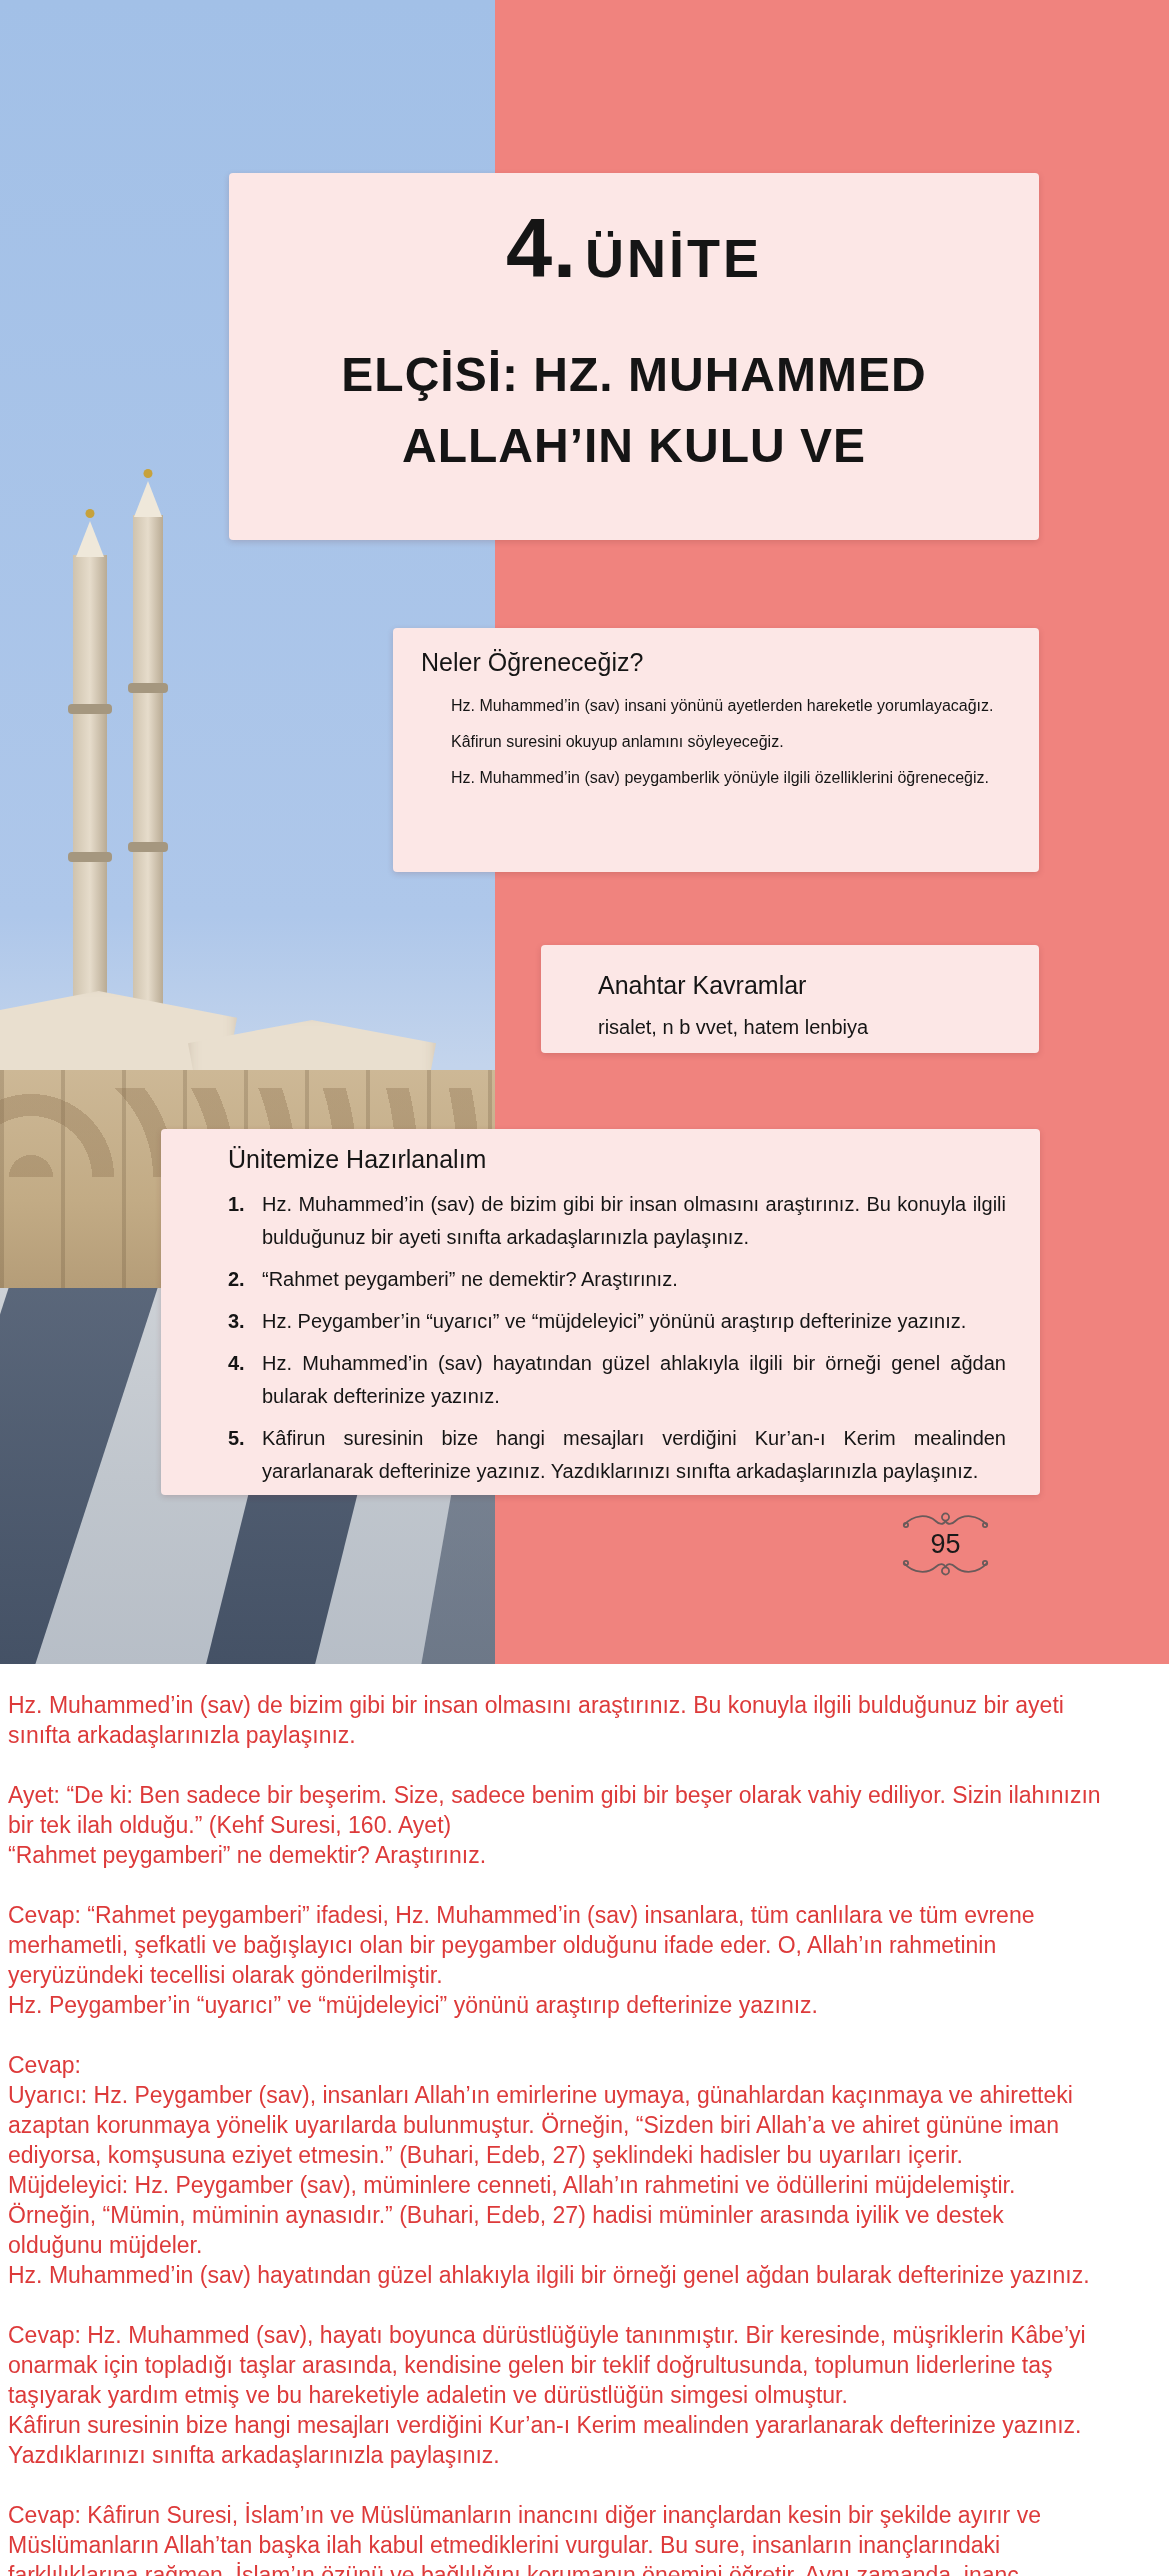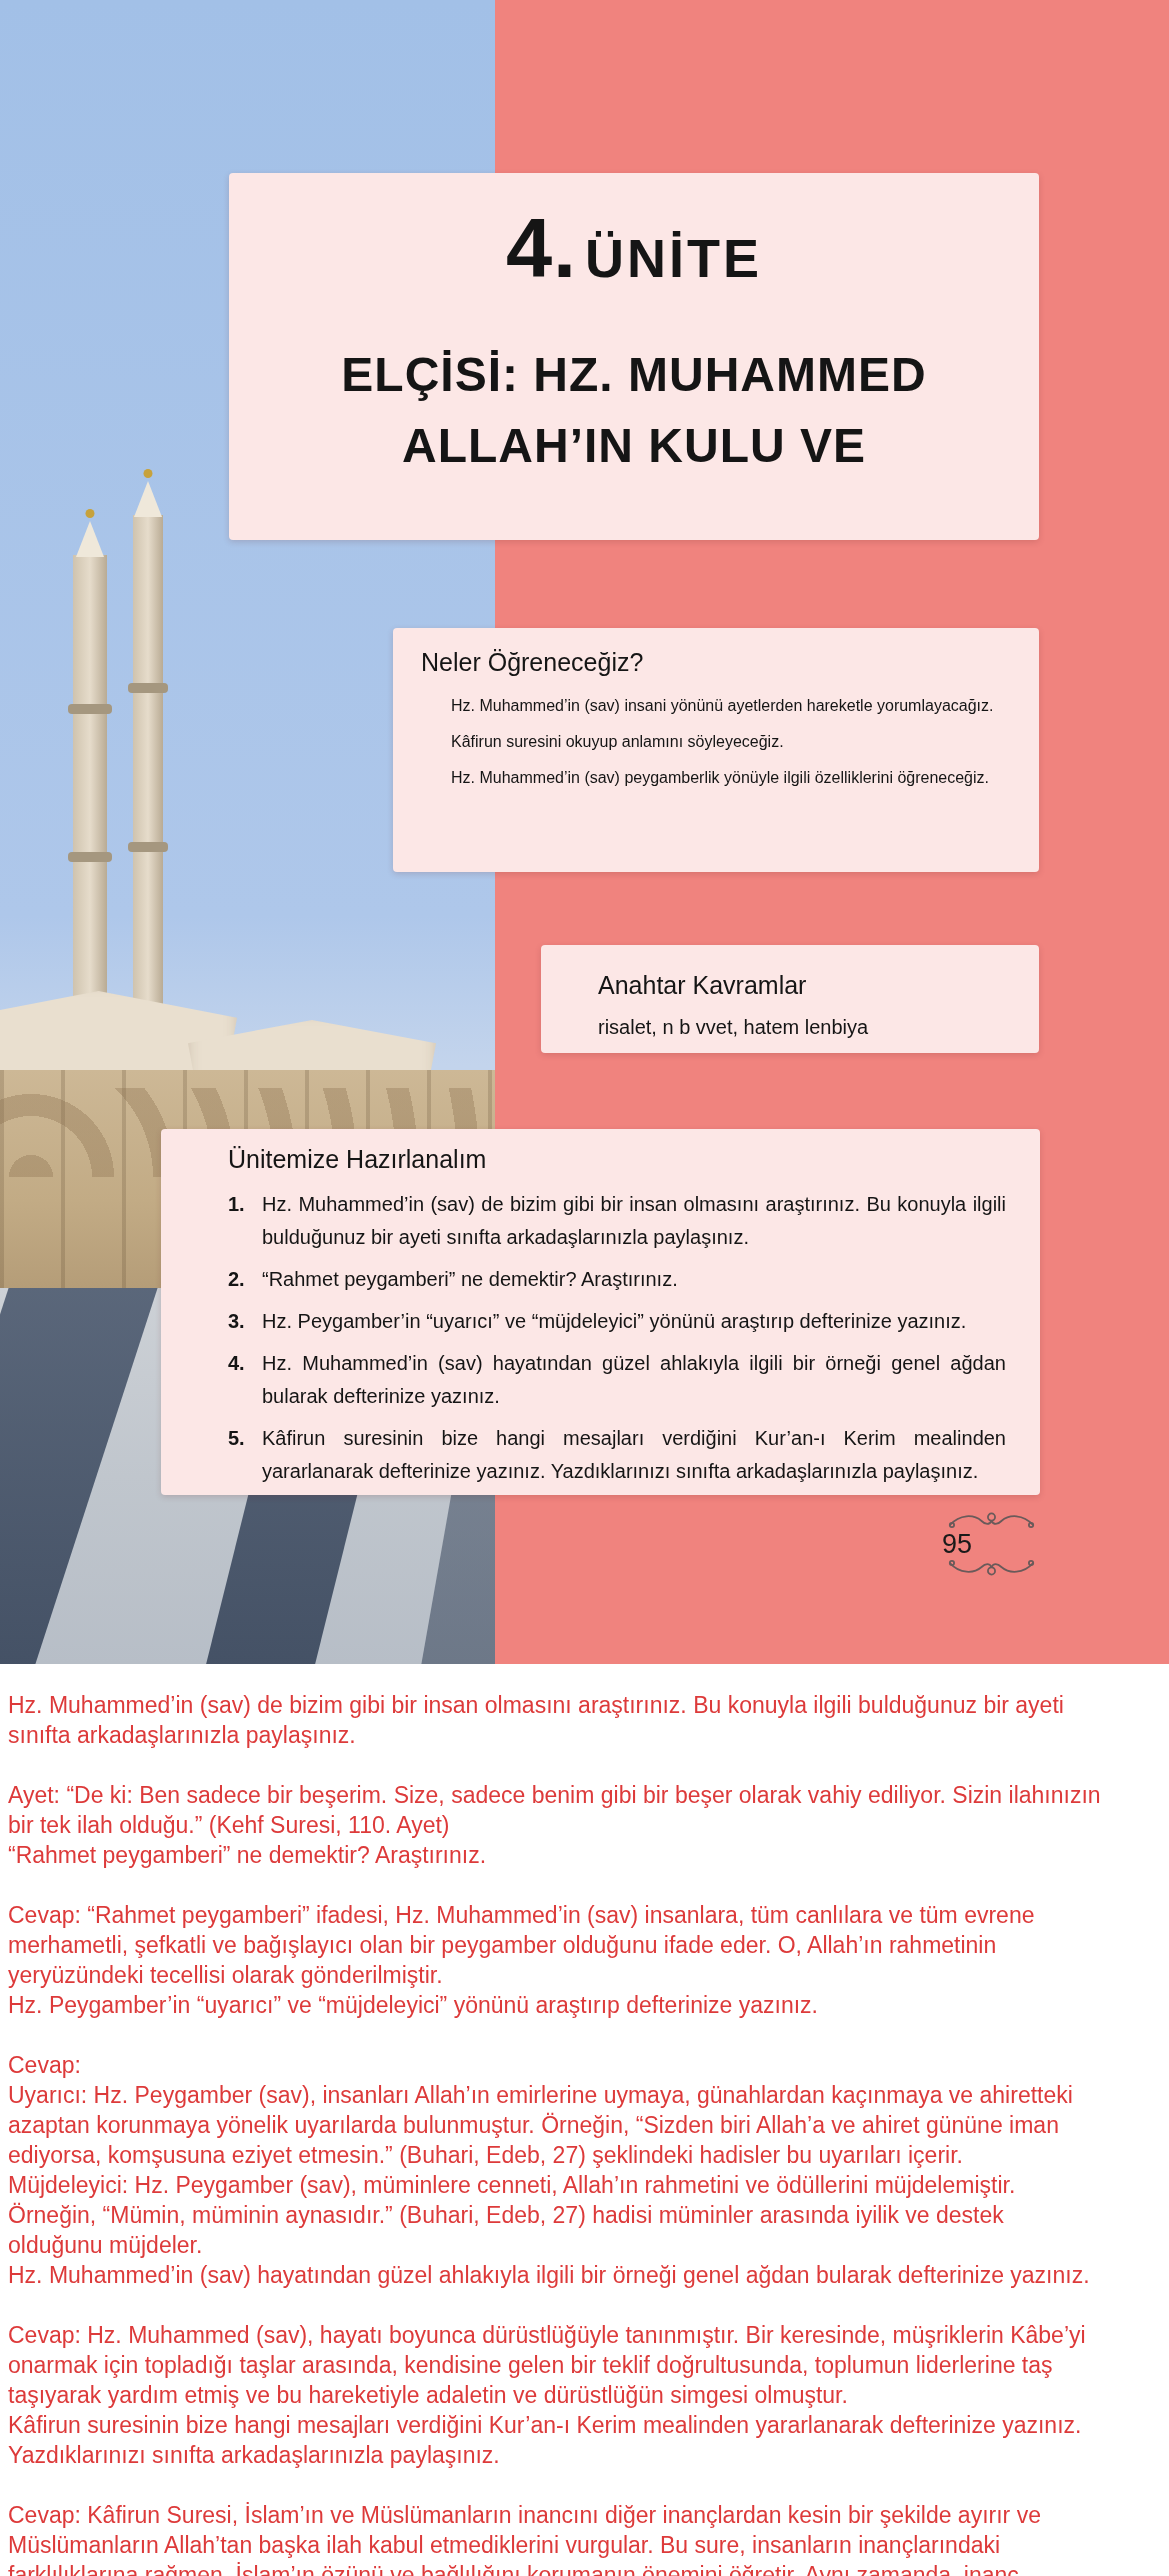--- a/index.html
+++ b/index.html
@@ -51,21 +51,21 @@
 
   .keys-box { left:541px; top:945px; width:498px; height:108px; padding:26px 20px 0 57px; }
   .keys-words { font-size:20px; margin-top:16px; white-space:pre-line; }
 
   .prep-box { left:161px; top:1129px; width:879px; height:366px; padding:16px 34px 0 67px; }
   .prep-list { margin-top:14px; }
   .prep-item { display:flex; font-size:20px; line-height:33px; margin-bottom:9px; }
   .prep-num { font-weight:bold; width:34px; flex:0 0 34px; }
   .prep-text { flex:1; text-align:justify; }
 
-  .page-number-wrap { position:absolute; left:942px; top:1510px; width:99px; text-align:left; }
+  .page-number-wrap { position:absolute; left:896px; top:1510px; width:99px; text-align:center; }
   .page-number { font-size:27px; color:#1a1a1a; line-height:24px; }
   .flourish { display:block; margin:0 auto; }
 
   
   .answers { position:absolute; left:0; top:1664px; width:1169px; height:912px; background:#ffffff;
     padding:26px 65px 0 8px; }
   .answers p { color:#dd3a3a; font-size:23px; line-height:30px; white-space:pre-line; margin-bottom:30px; text-align:left; }
 </style>
 </head>
 <body>
@@ -165,21 +165,21 @@
           <circle cx="46" cy="7" r="3.6"></circle>
           <circle cx="6" cy="15" r="2.2"></circle>
           <circle cx="86" cy="15" r="2.2"></circle>
         </g>
       </svg>
     </div>
   </div>
 
   <div class="answers">
     <p>Hz. Muhammed’in (sav) de bizim gibi bir insan olmasını araştırınız. Bu konuyla ilgili bulduğunuz bir ayeti sınıfta arkadaşlarınızla paylaşınız.</p>
-    <p>Ayet: “De ki: Ben sadece bir beşerim. Size, sadece benim gibi bir beşer olarak vahiy ediliyor. Sizin ilahınızın bir tek ilah olduğu.” (Kehf Suresi, 110. Ayet)
+    <p>Ayet: “De ki: Ben sadece bir beşerim. Size, sadece benim gibi bir beşer olarak vahiy ediliyor. Sizin ilahınızın bir tek ilah olduğu.” (Kehf Suresi, 160. Ayet)
 “Rahmet peygamberi” ne demektir? Araştırınız.</p>
     <p>Cevap: “Rahmet peygamberi” ifadesi, Hz. Muhammed’in (sav) insanlara, tüm canlılara ve tüm evrene merhametli, şefkatli ve bağışlayıcı olan bir peygamber olduğunu ifade eder. O, Allah’ın rahmetinin yeryüzündeki tecellisi olarak gönderilmiştir.
 Hz. Peygamber’in “uyarıcı” ve “müjdeleyici” yönünü araştırıp defterinize yazınız.</p>
     <p>Cevap:
 Uyarıcı: Hz. Peygamber (sav), insanları Allah’ın emirlerine uymaya, günahlardan kaçınmaya ve ahiretteki azaptan korunmaya yönelik uyarılarda bulunmuştur. Örneğin, “Sizden biri Allah’a ve ahiret gününe iman ediyorsa, komşusuna eziyet etmesin.” (Buhari, Edeb, 27) şeklindeki hadisler bu uyarıları içerir.
 Müjdeleyici: Hz. Peygamber (sav), müminlere cenneti, Allah’ın rahmetini ve ödüllerini müjdelemiştir. Örneğin, “Mümin, müminin aynasıdır.” (Buhari, Edeb, 27) hadisi müminler arasında iyilik ve destek olduğunu müjdeler.
 Hz. Muhammed’in (sav) hayatından güzel ahlakıyla ilgili bir örneği genel ağdan bularak defterinize yazınız.</p>
     <p>Cevap: Hz. Muhammed (sav), hayatı boyunca dürüstlüğüyle tanınmıştır. Bir keresinde, müşriklerin Kâbe’yi onarmak için topladığı taşlar arasında, kendisine gelen bir teklif doğrultusunda, toplumun liderlerine taş taşıyarak yardım etmiş ve bu hareketiyle adaletin ve dürüstlüğün simgesi olmuştur.
 Kâfirun suresinin bize hangi mesajları verdiğini Kur’an-ı Kerim mealinden yararlanarak defterinize yazınız.
 Yazdıklarınızı sınıfta arkadaşlarınızla paylaşınız.</p>

